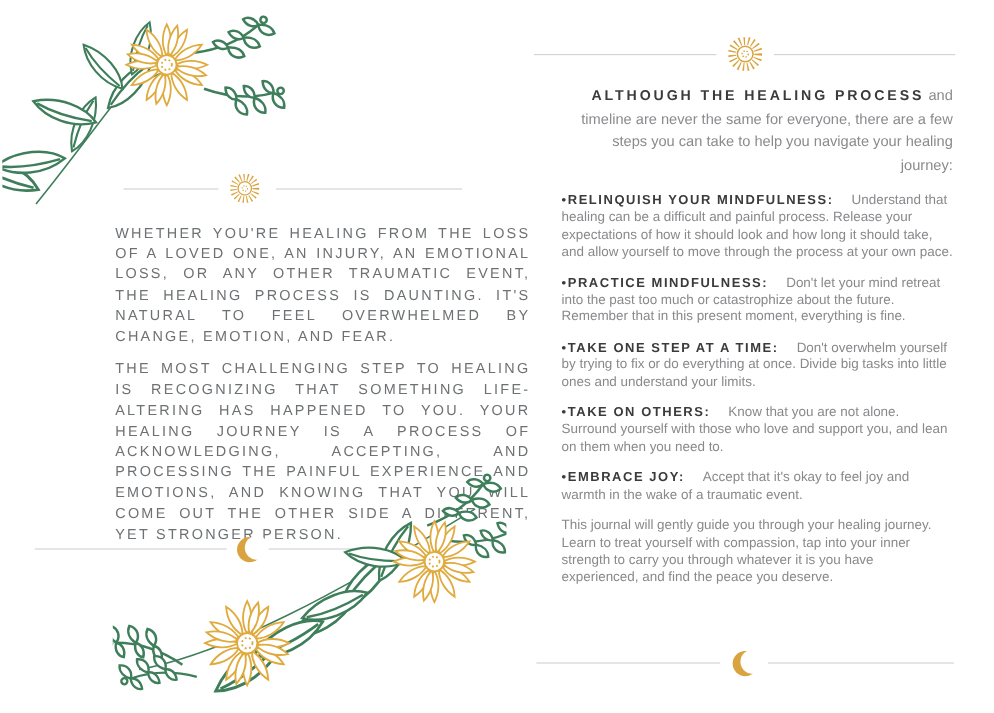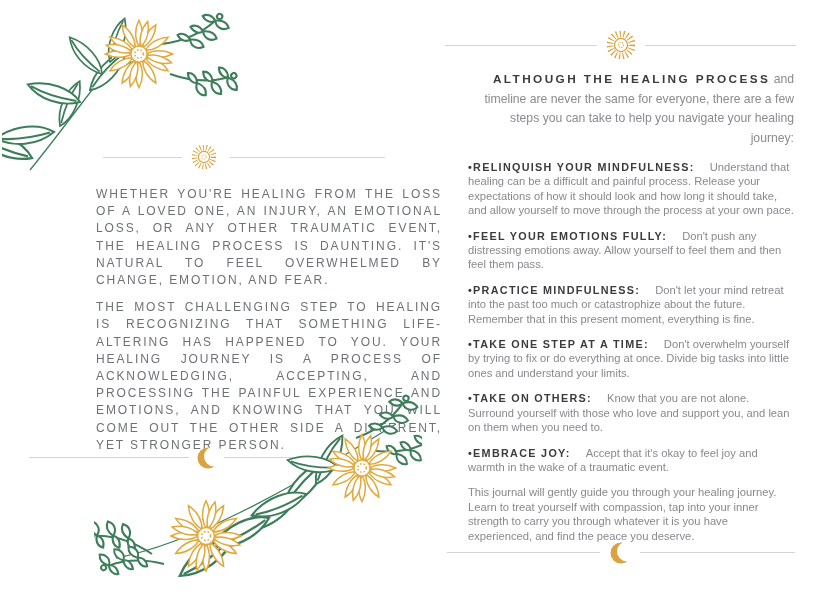--- a/index.html
+++ b/index.html
@@ -174,21 +174,20 @@
     <svg class="abs" style="left:193px;top:31px" width="28" height="28" viewBox="-12 -12 24 24">
       <use href="#sung"></use>
     </svg>
     <div class="hline" style="left:231px;top:45px;width:151px"></div>
 
     <div class="right-content">
       <p class="intro"><span class="intro-bold">ALTHOUGH THE HEALING PROCESS</span><span> and timeline are never the same for everyone, there are a few steps you can take to help you navigate your healing journey:</span></p>
 
       <p class="bullet"><span class="bullet-label">•</span><span class="bullet-label">RELINQUISH YOUR MINDFULNESS:</span><span class="bullet-text">Understand that healing can be a difficult and painful process. Release your expectations of how it should look and how long it should take, and allow yourself to move through the process at your own pace.</span></p>
 
-      <p class="bullet"><span class="bullet-label">•</span><span class="bullet-label">FEEL YOUR EMOTIONS FULLY:</span><span class="bullet-text">Don't push any distressing emotions away. Allow yourself to feel them and then feel them pass.</span></p>
 
 
       <p class="bullet"><span class="bullet-label">•</span><span class="bullet-label">PRACTICE MINDFULNESS:</span><span class="bullet-text">Don't let your mind retreat into the past too much or catastrophize about the future. Remember that in this present moment, everything is fine.</span></p>
 
       <p class="bullet"><span class="bullet-label">•</span><span class="bullet-label">TAKE ONE STEP AT A TIME:</span><span class="bullet-text">Don't overwhelm yourself by trying to fix or do everything at once. Divide big tasks into little ones and understand your limits.</span></p>
 
       <p class="bullet"><span class="bullet-label">•</span><span class="bullet-label">TAKE ON OTHERS:</span><span class="bullet-text">Know that you are not alone. Surround yourself with those who love and support you, and lean on them when you need to.</span></p>
 
       <p class="bullet"><span class="bullet-label">•</span><span class="bullet-label">EMBRACE JOY:</span><span class="bullet-text">Accept that it's okay to feel joy and warmth in the wake of a traumatic event.</span></p>
 

